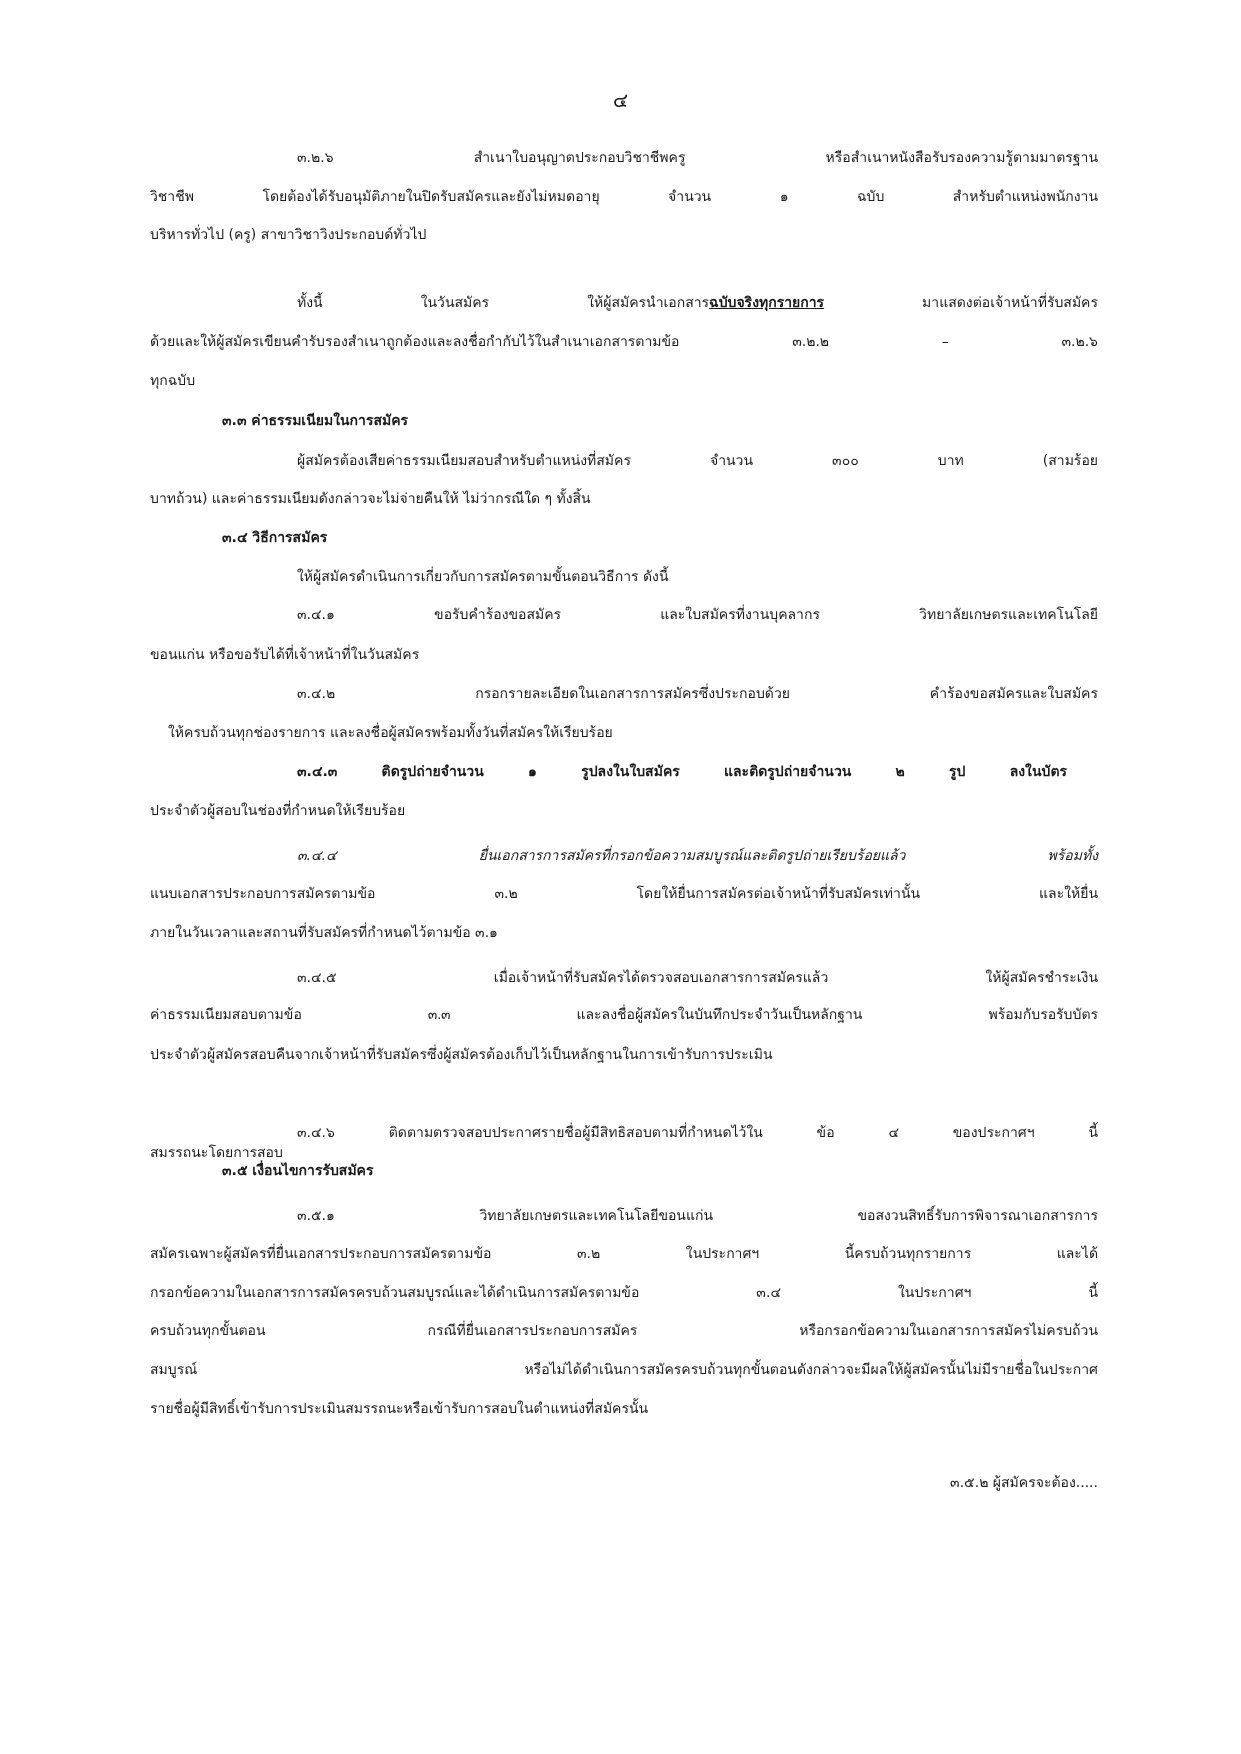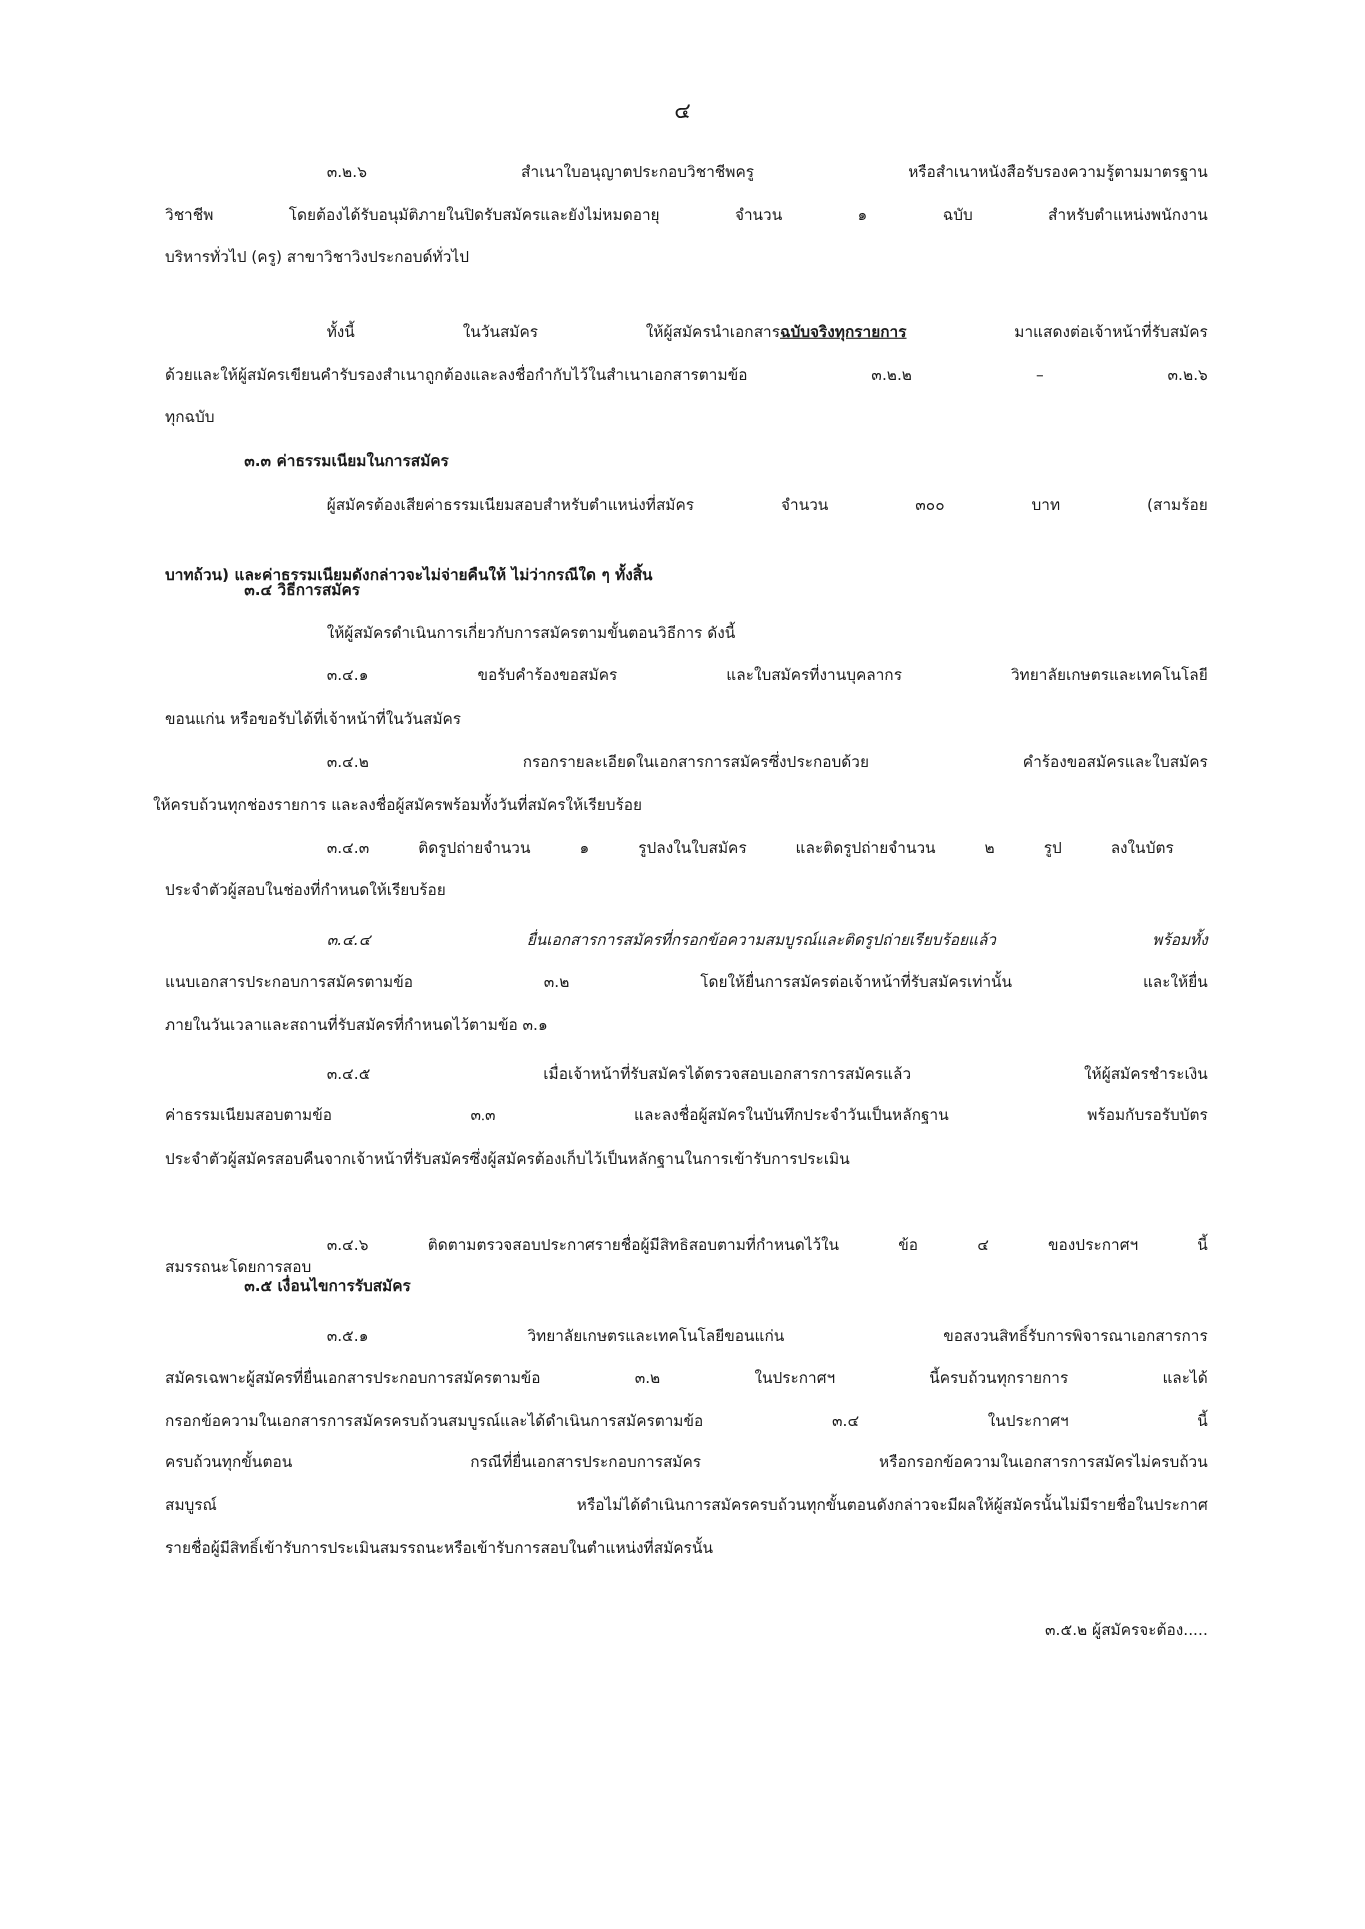--- a/index.html
+++ b/index.html
@@ -21,32 +21,32 @@
 <div class="line" style="left:150px; top:222px;">บริหารทั่วไป (ครู) สาขาวิชาวิงประกอบด์ทั่วไป</div>
 
 <div class="line" style="left:297px; width:801px; top:290px; text-align:justify; text-align-last:justify;">
   <span>ทั้งนี้ ในวันสมัคร ให้ผู้สมัครนำเอกสาร</span><span class="u">ฉบับจริงทุกรายการ</span><span> มาแสดงต่อเจ้าหน้าที่รับสมัคร</span>
 </div>
 <div class="line just" style="top:329px;">ด้วยและให้ผู้สมัครเขียนคำรับรองสำเนาถูกต้องและลงชื่อกำกับไว้ในสำเนาเอกสารตามข้อ  ๓.๒.๒ – ๓.๒.๖</div>
 <div class="line" style="left:150px; top:368px;">ทุกฉบับ</div>
 
 <div class="line bold" style="left:222px; top:408px;">๓.๓ ค่าธรรมเนียมในการสมัคร</div>
 <div class="line" style="left:297px; width:801px; top:448px; text-align:justify; text-align-last:justify;">ผู้สมัครต้องเสียค่าธรรมเนียมสอบสำหรับตำแหน่งที่สมัคร จำนวน  ๓๐๐  บาท (สามร้อย</div>
-<div class="line" style="left:150px; top:511px;font-weight:bold;">บาทถ้วน)  และค่าธรรมเนียมดังกล่าวจะไม่จ่ายคืนให้ ไม่ว่ากรณีใด ๆ ทั้งสิ้น</div>
+<div class="line" style="left:150px; top:486px;">บาทถ้วน)  และค่าธรรมเนียมดังกล่าวจะไม่จ่ายคืนให้ ไม่ว่ากรณีใด ๆ ทั้งสิ้น</div>
 
 <div class="line bold" style="left:222px; top:525px;">๓.๔ วิธีการสมัคร</div>
 <div class="line" style="left:297px; top:564px;">ให้ผู้สมัครดำเนินการเกี่ยวกับการสมัครตามขั้นตอนวิธีการ ดังนี้</div>
 
 <div class="line" style="left:297px; width:801px; top:602px; text-align:justify; text-align-last:justify;">๓.๔.๑ ขอรับคำร้องขอสมัคร และใบสมัครที่งานบุคลากร วิทยาลัยเกษตรและเทคโนโลยี</div>
 <div class="line" style="left:150px; top:642px;">ขอนแก่น หรือขอรับได้ที่เจ้าหน้าที่ในวันสมัคร</div>
 
 <div class="line" style="left:297px; width:801px; top:681px; text-align:justify; text-align-last:justify;">๓.๔.๒ กรอกรายละเอียดในเอกสารการสมัครซึ่งประกอบด้วย คำร้องขอสมัครและใบสมัคร</div>
-<div class="line" style="left:139px; top:720px;">ให้ครบถ้วนทุกช่องรายการ และลงชื่อผู้สมัครพร้อมทั้งวันที่สมัครให้เรียบร้อย</div>
+<div class="line" style="left:168px; top:720px;">ให้ครบถ้วนทุกช่องรายการ และลงชื่อผู้สมัครพร้อมทั้งวันที่สมัครให้เรียบร้อย</div>
 
-<div class="line" style="left:297px; width:770px; top:759px; text-align:justify; text-align-last:justify;">๓.๔.๓ ติดรูปถ่ายจำนวน  ๑  รูปลงในใบสมัคร และติดรูปถ่ายจำนวน  ๒  รูป ลงในบัตร</div>
+<div class="line" style="left:297px; width:770px; top:759px; text-align:justify; text-align-last:justify;font-weight:bold;">๓.๔.๓ ติดรูปถ่ายจำนวน  ๑  รูปลงในใบสมัคร และติดรูปถ่ายจำนวน  ๒  รูป ลงในบัตร</div>
 <div class="line" style="left:150px; top:798px;">ประจำตัวผู้สอบในช่องที่กำหนดให้เรียบร้อย</div>
 
 <div class="line" style="left:297px; width:801px; top:843px; text-align:justify; text-align-last:justify;font-style:italic;">๓.๔.๔ ยื่นเอกสารการสมัครที่กรอกข้อความสมบูรณ์และติดรูปถ่ายเรียบร้อยแล้ว  พร้อมทั้ง</div>
 <div class="line just" style="top:881px;">แนบเอกสารประกอบการสมัครตามข้อ ๓.๒ โดยให้ยื่นการสมัครต่อเจ้าหน้าที่รับสมัครเท่านั้น  และให้ยื่น</div>
 <div class="line" style="left:150px; top:920px;">ภายในวันเวลาและสถานที่รับสมัครที่กำหนดไว้ตามข้อ ๓.๑</div>
 
 <div class="line" style="left:297px; width:801px; top:965px; text-align:justify; text-align-last:justify;">๓.๔.๕ เมื่อเจ้าหน้าที่รับสมัครได้ตรวจสอบเอกสารการสมัครแล้ว  ให้ผู้สมัครชำระเงิน</div>
 <div class="line just" style="top:1003px;font-family:Liberation Serif, serif;">ค่าธรรมเนียมสอบตามข้อ ๓.๓ และลงชื่อผู้สมัครในบันทึกประจำวันเป็นหลักฐาน  พร้อมกับรอรับบัตร</div>
 <div class="line just" style="top:1042px;">ประจำตัวผู้สมัครสอบคืนจากเจ้าหน้าที่รับสมัครซึ่งผู้สมัครต้องเก็บไว้เป็นหลักฐานในการเข้ารับการประเมิน</div>
 <div class="line" style="left:150px; top:1140px;">สมรรถนะโดยการสอบ</div>

